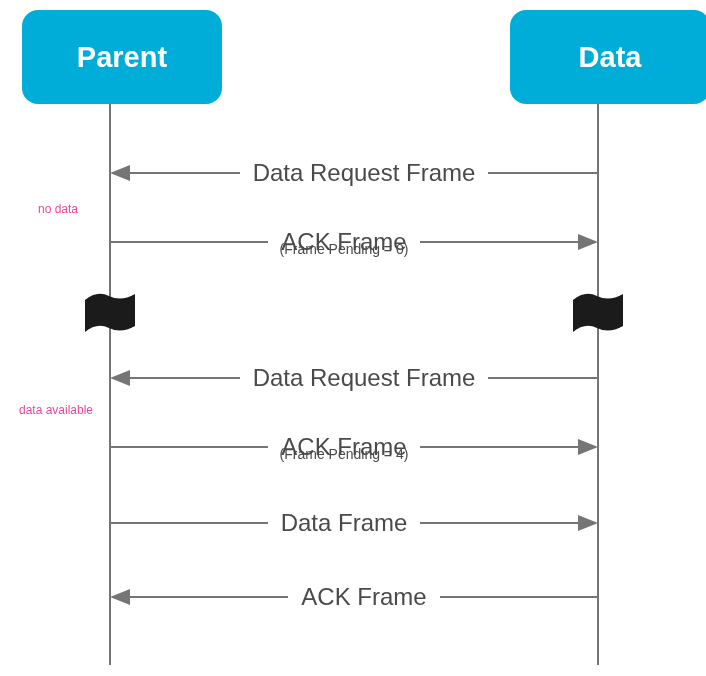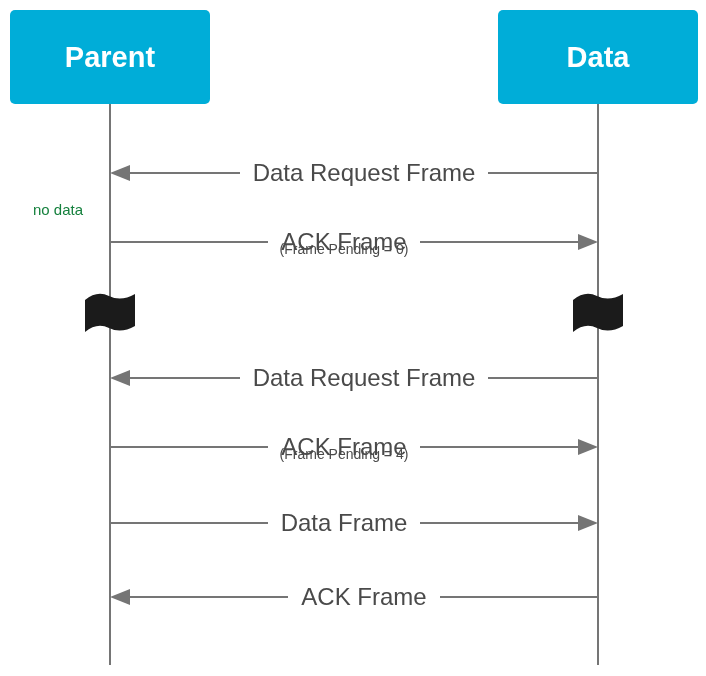--- a/index.html
+++ b/index.html
@@ -15,27 +15,28 @@
     background: #ffffff;
     overflow: hidden;
   }
   
   .actor {
     position: absolute;
     top: 10px;
     width: 200px;
     height: 94px;
     background: #00ADD8;
-    border-radius: 5px;
+    border-radius: 16px;
     display: flex;
     align-items: center;
     justify-content: center;
     color: #ffffff;
     font-size: 29px;
     font-weight: bold;
+    margin-left: 12px;
   }
   .actor.parent { left: 10px; }
   .actor.child  { left: 498px; }
 
   
   .lifeline {
     position: absolute;
     top: 104px;
     width: 2px;
     height: 561px;
@@ -97,22 +98,22 @@
     position: absolute;
     width: 50px;
     height: 44px;
   }
   .flag.parent { left: 85px;  top: 292px; }
   .flag.child  { left: 573px; top: 292px; }
 
   
   .side {
     position: absolute;
-    color: #15803d;
-    font-size: 15px;
+    color: #ec4899;
+    font-size: 12px;
     line-height: 1.3;
     text-align: center;
     transform: translateY(-50%);
   }
   .side.no-data        { left: 10px; width: 96px; top: 210px; }
   .side.data-available { left: 8px;  width: 96px; top: 411px; }
 </style>
 </head>
 <body>
 
@@ -177,14 +178,15 @@
   </div>
 
   <div class="msg" style="top:597px">
     <div class="head left"></div>
     <div class="seg"></div>
     <div class="lbl">ACK Frame</div>
     <div class="seg"></div>
   </div>
 
   <div class="side no-data">no data</div>
+  <div class="side data-available">data available</div>
 
 </div>
 
 </body></html>

